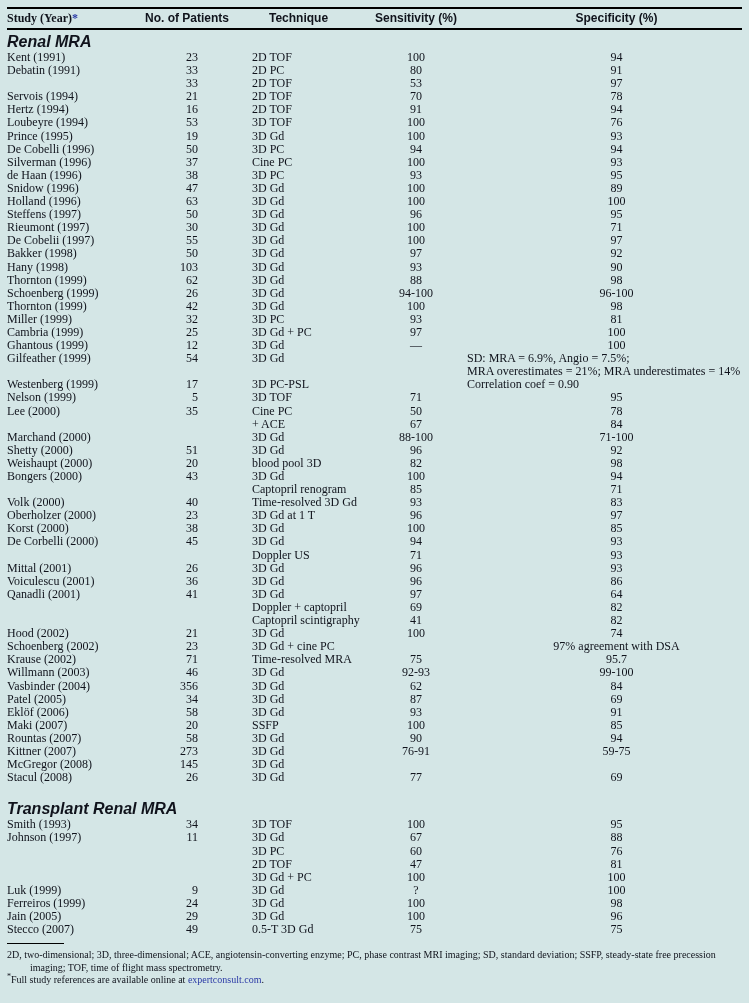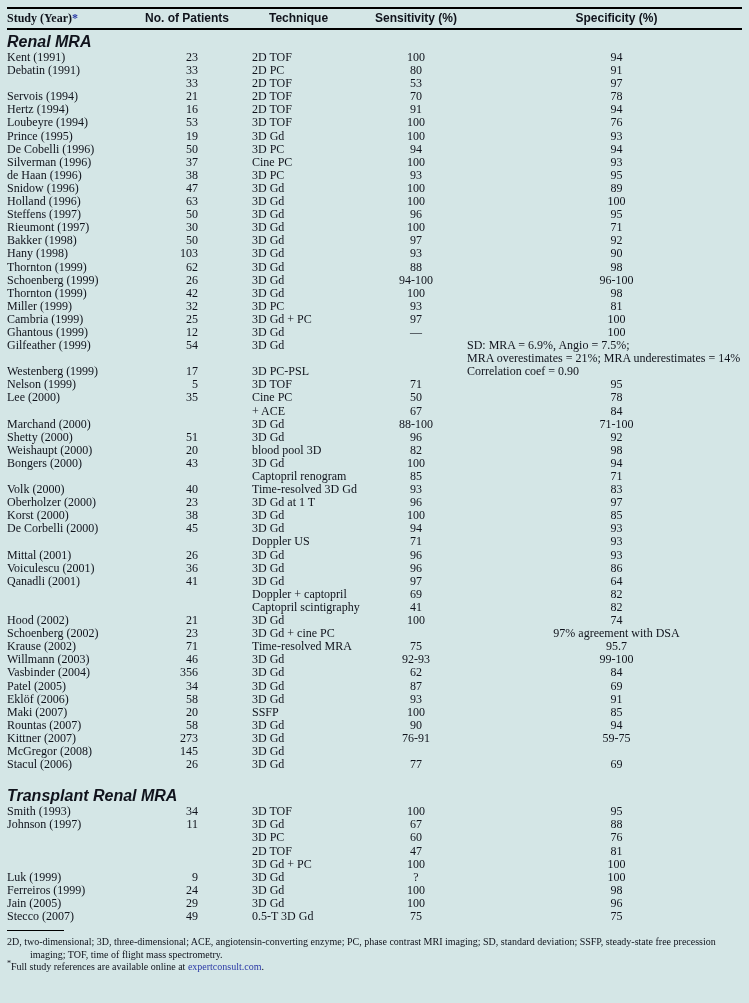--- a/index.html
+++ b/index.html
@@ -207,20 +207,27 @@
           <td class="c-spec">95</td>
         </tr>
         <tr>
           <td class="c-study">Rieumont (1997)</td>
           <td class="c-pat">30</td>
           <td class="c-tech">3D Gd</td>
           <td class="c-sens">100</td>
           <td class="c-spec">71</td>
         </tr>
         <tr>
+          <td class="c-study">De Cobelii (1997)</td>
+          <td class="c-pat">55</td>
+          <td class="c-tech">3D Gd</td>
+          <td class="c-sens">100</td>
+          <td class="c-spec">97</td>
+        </tr>
+        <tr>
           <td class="c-study">Bakker (1998)</td>
           <td class="c-pat">50</td>
           <td class="c-tech">3D Gd</td>
           <td class="c-sens">97</td>
           <td class="c-spec">92</td>
         </tr>
         <tr>
           <td class="c-study">Hany (1998)</td>
           <td class="c-pat">103</td>
           <td class="c-tech">3D Gd</td>
@@ -487,21 +494,21 @@
           <td class="c-spec">59-75</td>
         </tr>
         <tr>
           <td class="c-study">McGregor (2008)</td>
           <td class="c-pat">145</td>
           <td class="c-tech">3D Gd</td>
           <td class="c-sens"></td>
           <td class="c-spec"></td>
         </tr>
         <tr>
-          <td class="c-study">Stacul (2006)</td>
+          <td class="c-study">Stacul (2008)</td>
           <td class="c-pat">26</td>
           <td class="c-tech">3D Gd</td>
           <td class="c-sens">77</td>
           <td class="c-spec">69</td>
         </tr>
         <tr>
           <td colspan="5" class="spacercell"></td>
         </tr>
         <tr>
           <td colspan="5" class="section">Transplant Renal MRA</td>

